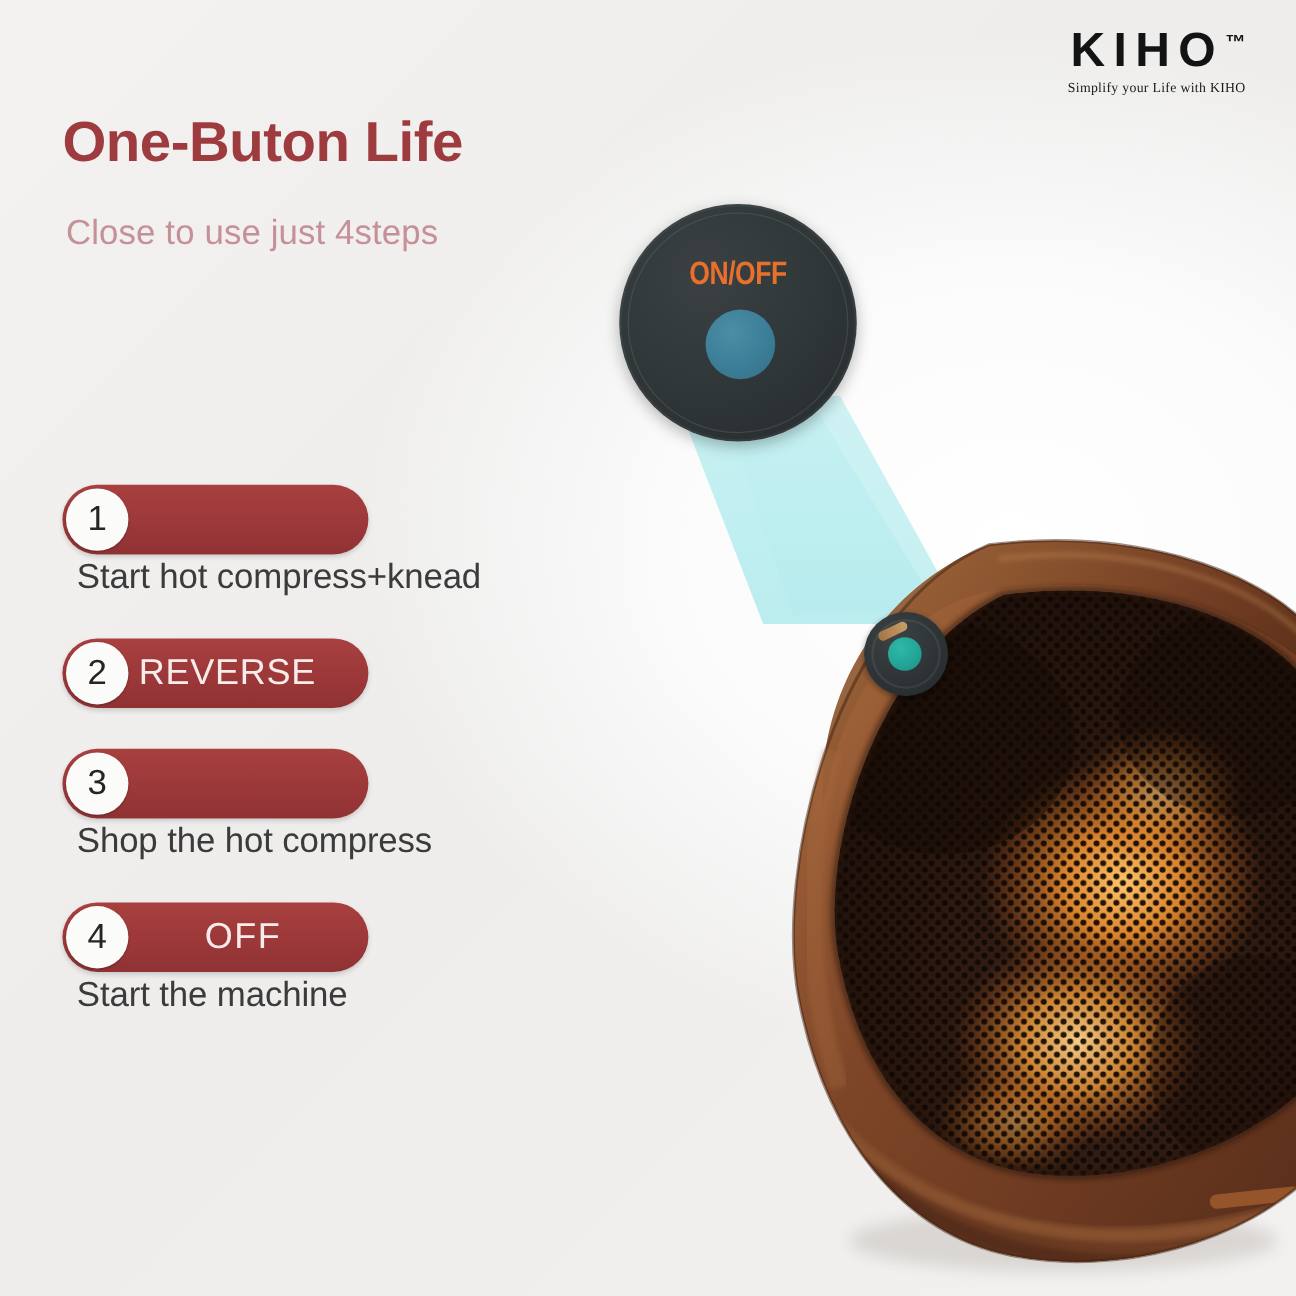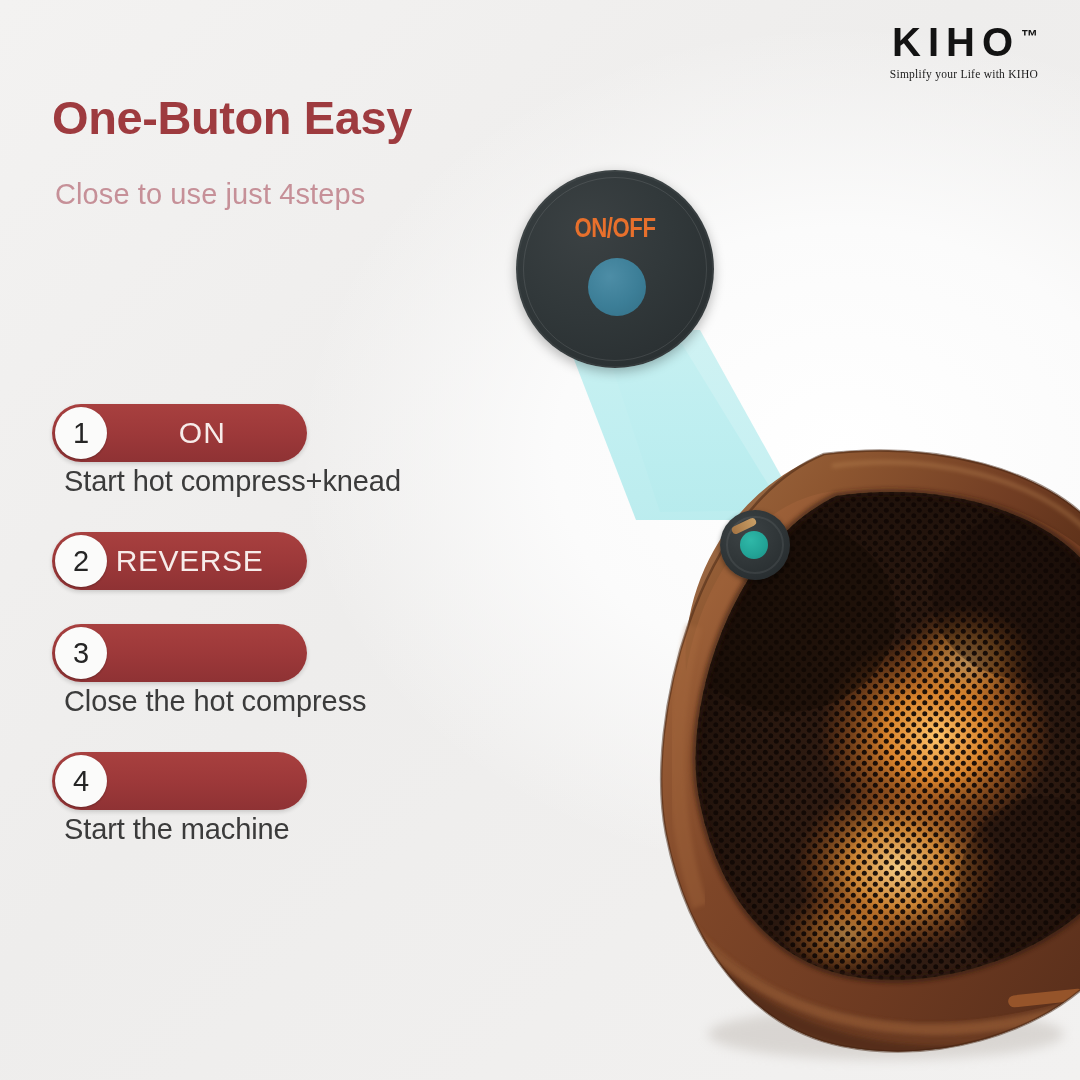--- a/index.html
+++ b/index.html
@@ -362,49 +362,49 @@
     <div id="brand-word"><span>KIHO</span><span id="brand-tm">™</span></div>
     <div id="brand-tagline">Simplify your Life with KIHO</div>
   </div>
 
   <div id="callout">
     <div id="callout-ring"></div>
     <div id="callout-text">ON/OFF</div>
     <div id="callout-knob"></div>
   </div>
 
-  <h1 id="title">One-Buton Easy</h1>
+  <h1 id="title">One-Buton Life</h1>
   <div id="subtitle">Close to use just  4steps</div>
 
   <div id="steps">
 
     <div class="step">
       <div class="step-pill">
         <div class="step-badge">1</div>
-        <div class="step-label">ON</div>
       </div>
       <div class="step-caption">Start hot compress+knead</div>
     </div>
 
     <div class="step">
       <div class="step-pill">
         <div class="step-badge">2</div>
         <div class="step-label wide">REVERSE</div>
       </div>
     </div>
 
     <div class="step">
       <div class="step-pill">
         <div class="step-badge">3</div>
       </div>
-      <div class="step-caption">Close the hot compress</div>
+      <div class="step-caption">Shop the hot compress</div>
     </div>
 
     <div class="step">
       <div class="step-pill">
         <div class="step-badge">4</div>
+        <div class="step-label">OFF</div>
       </div>
       <div class="step-caption">Start the machine</div>
     </div>
 
   </div>
 
 </div>
 
 </body></html>

